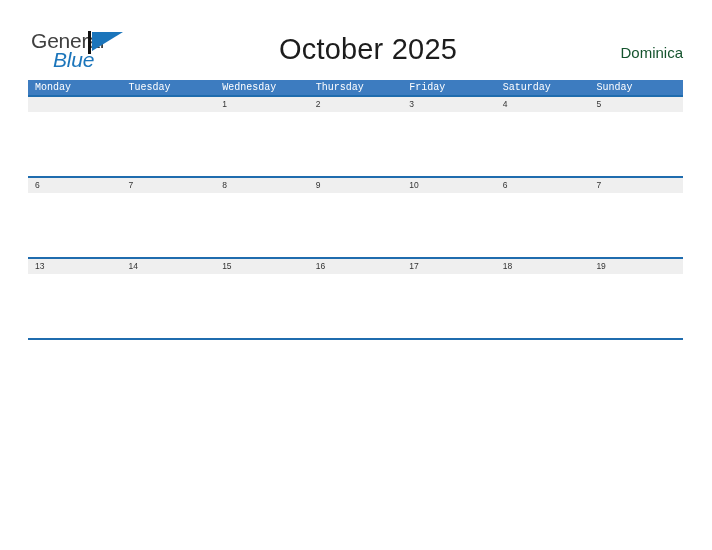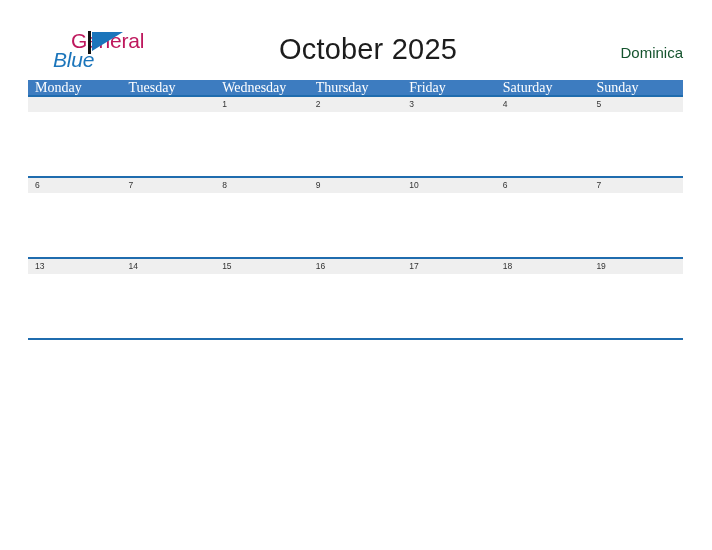--- a/index.html
+++ b/index.html
@@ -28,24 +28,23 @@
     top: 30px;
     width: 120px;
     height: 44px;
   }
   .logo-general {
     position: absolute;
     left: 0;
     top: 0;
     font-size: 21px;
     line-height: 21px;
-    color: #be185d;
+    color: #404040;
     letter-spacing: -0.2px;
     font-family: "Liberation Sans", sans-serif;
-    margin-left: 40px;
   }
   .logo-blue {
     position: absolute;
     left: 22px;
     top: 19px;
     font-size: 21px;
     line-height: 21px;
     color: #1b75bb;
     letter-spacing: -0.2px;
     font-family: "Liberation Sans", sans-serif;
@@ -109,23 +108,23 @@
     width: 655px;
     height: 15px;
     background: #3d7cc0;
   }
   .dow-cell {
     width: 93.571px;
     height: 15px;
     box-sizing: border-box;
     padding-left: 7px;
     color: #ffffff;
-    font-size: 14px;
+    font-size: 10px;
     line-height: 15px;
-    font-family: Liberation Serif, serif;
+    font-family: Liberation Mono, monospace;
     white-space: nowrap;
     overflow: hidden;
   }
 
   .week-row {
     width: 655px;
     height: 81px;
     position: relative;
   }
   .week-rule {

